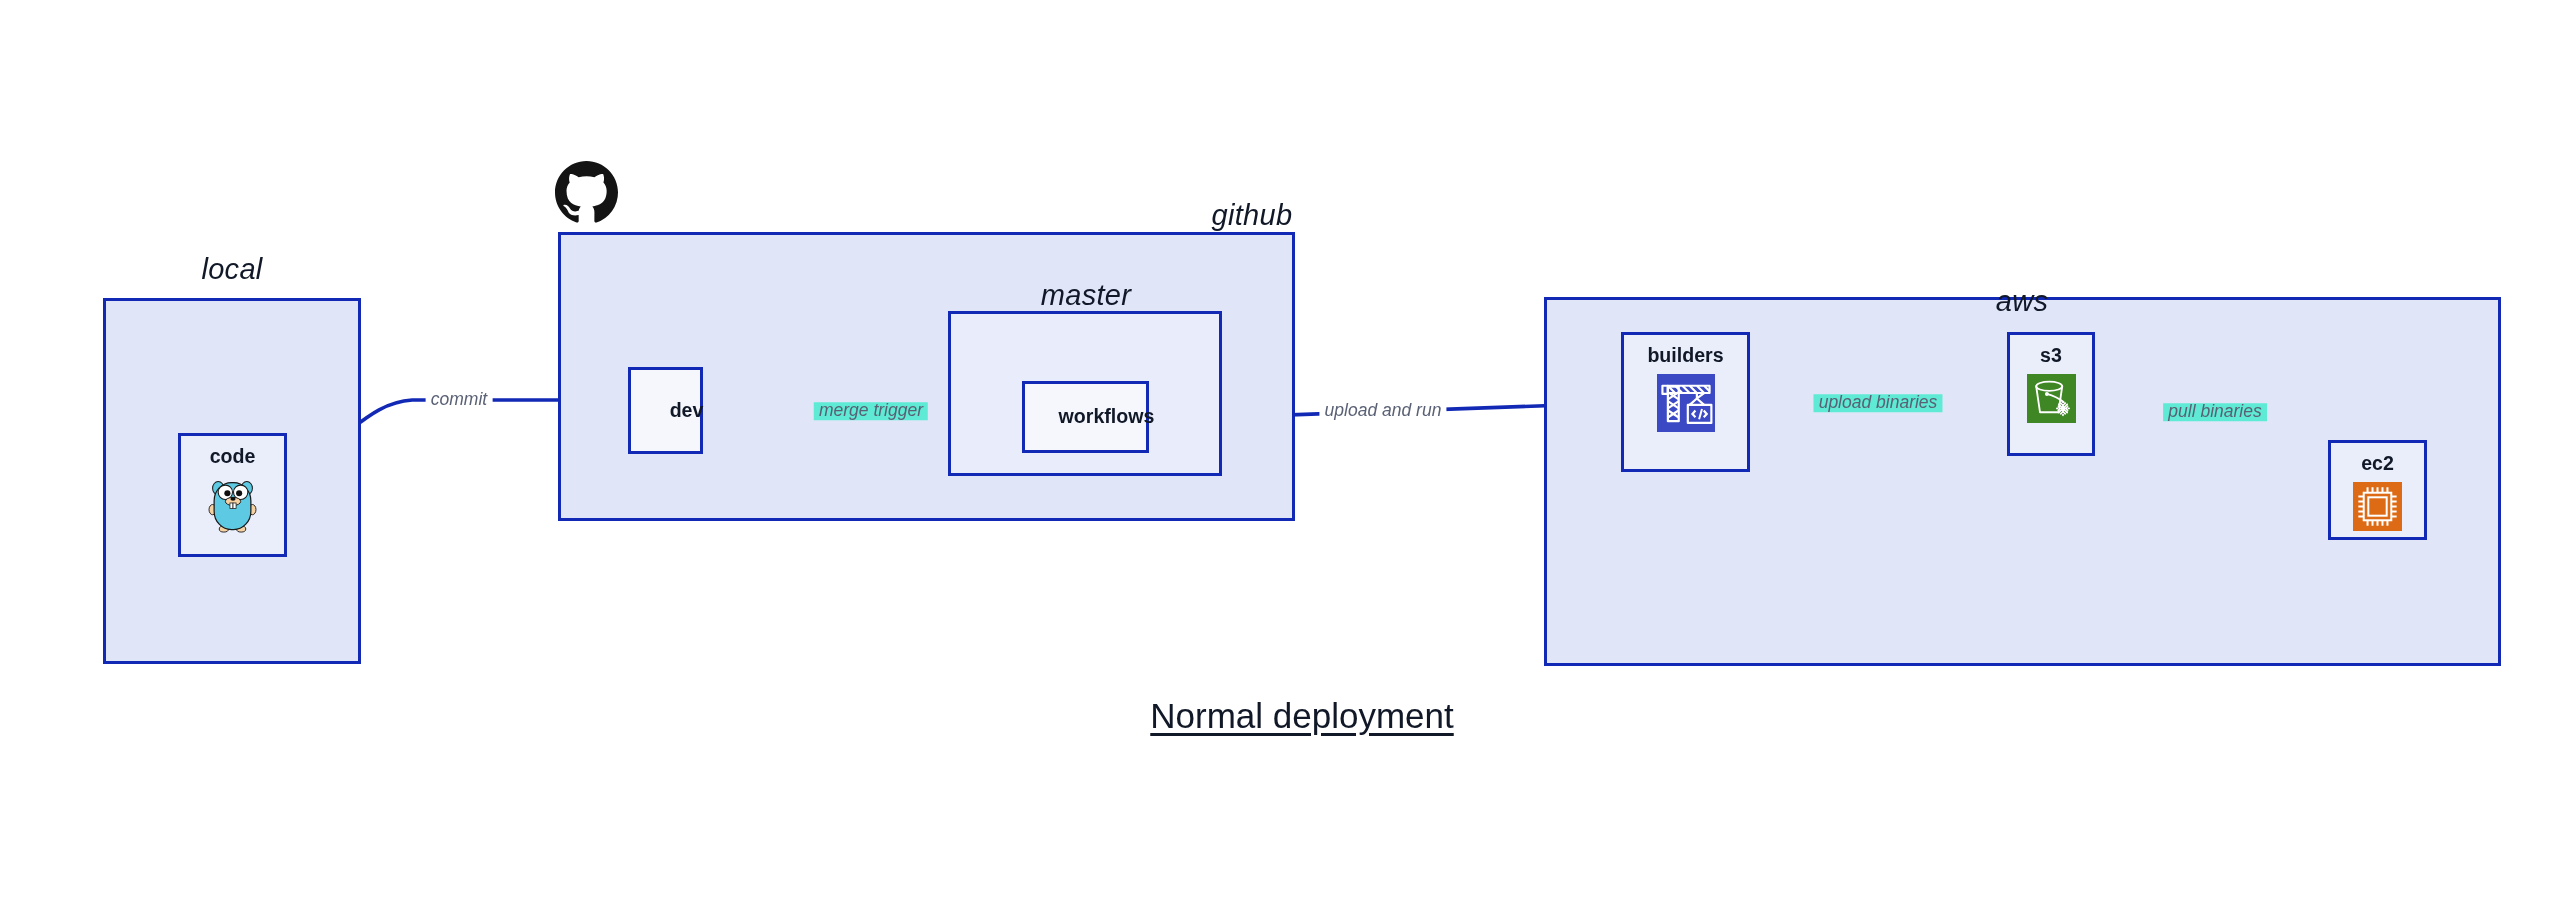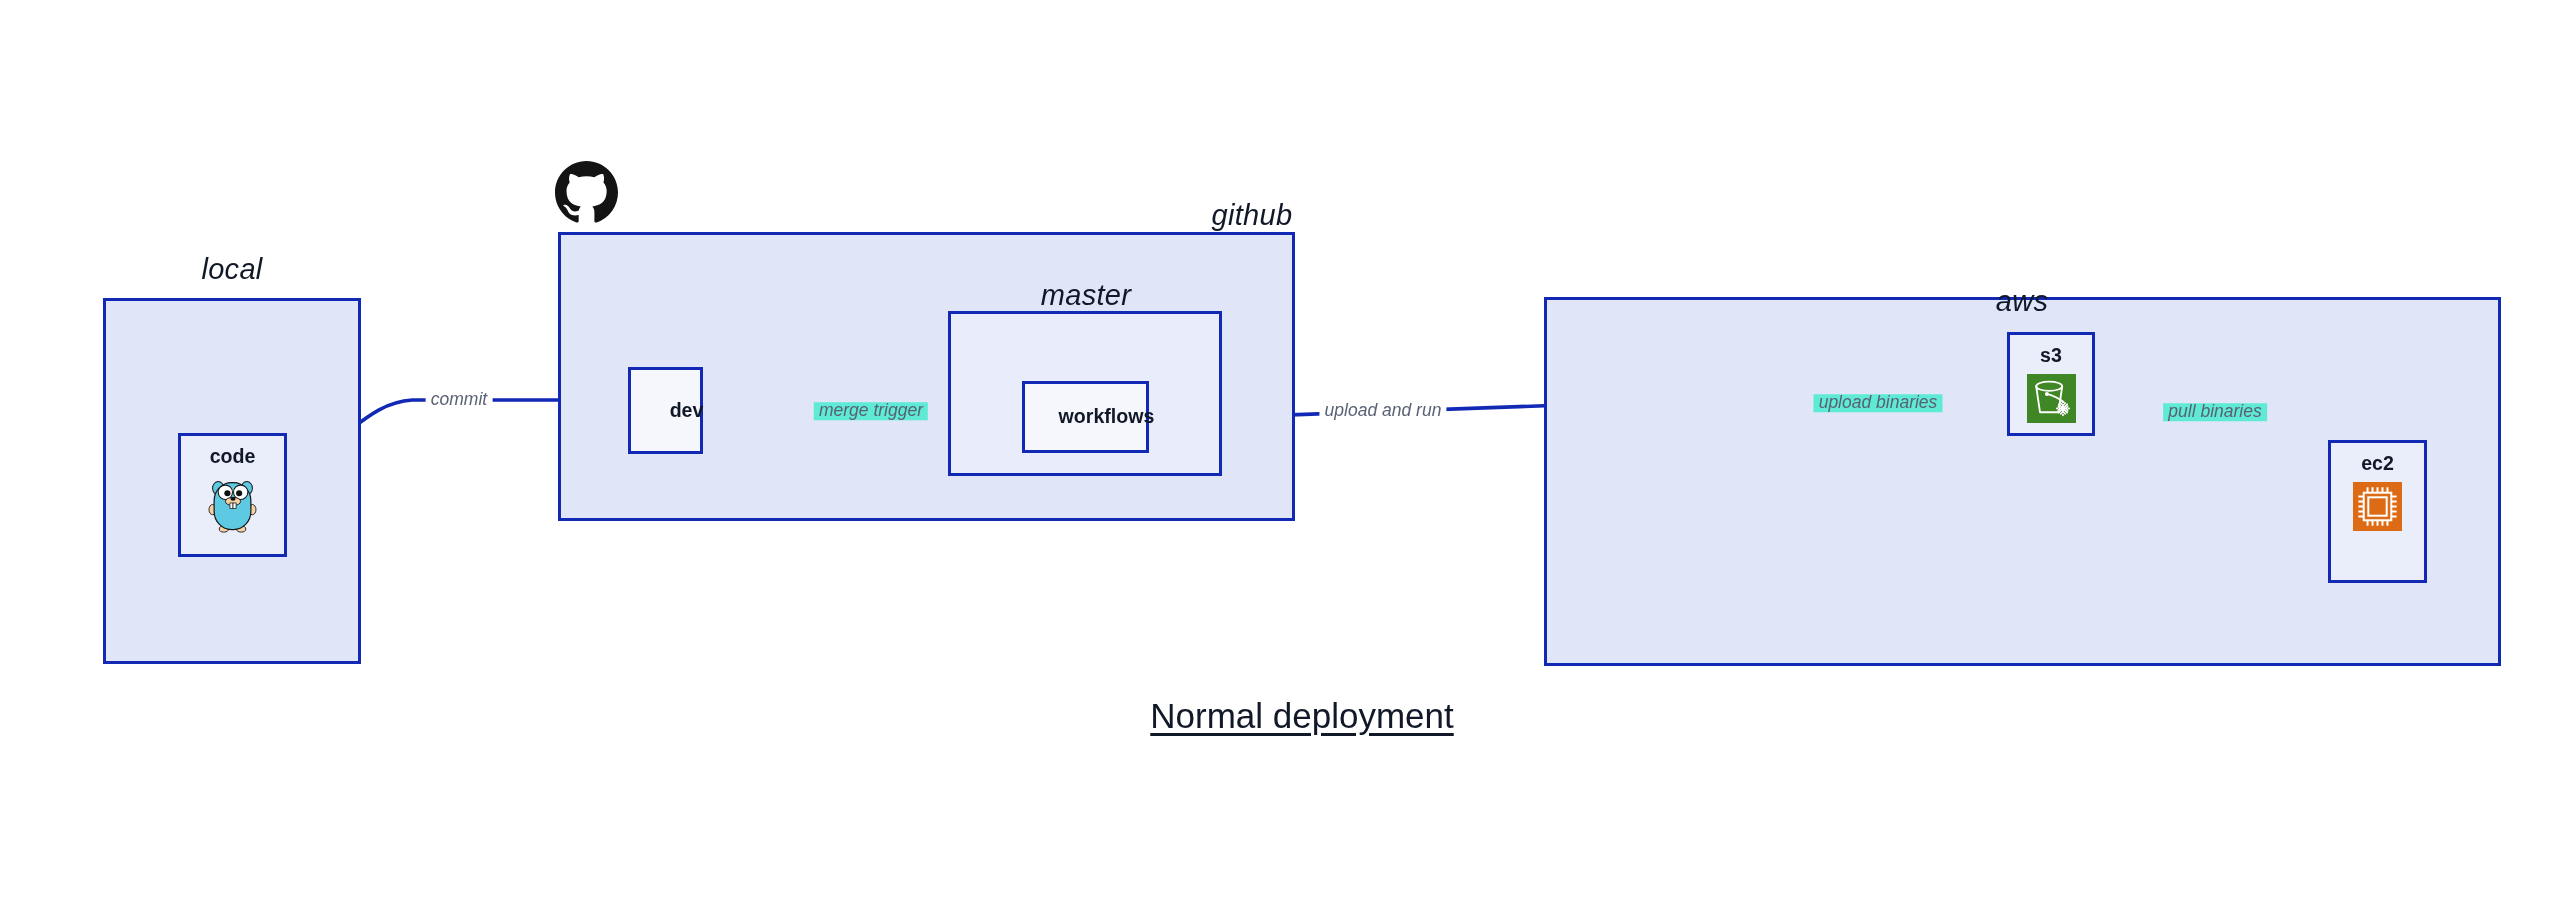--- a/index.html
+++ b/index.html
@@ -184,22 +184,50 @@
   <div class="group level2" style="left:948px; top:311px; width:274px; height:165px;"></div>
   <div class="group-label" style="left:1086px; top:281px;">master</div>
 
   <div class="node white centered" style="left:1022px; top:381px; width:127px; height:72px;">
     <span class="node-label">workflows</span>
   </div>
 
   <div class="group" style="left:1544px; top:297px; width:957px; height:369px;"></div>
   <div class="group-label" style="left:2022px; top:255px;margin-top:32px;">aws</div>
 
-
-  <div class="node" style="left:2007px; top:332px; width:88px; height:104px;">
+  <div class="node" style="left:1621px; top:332px; width:129px; height:140px;">
+    <span class="node-label">builders</span>
+    <span class="node-icon">
+      <svg width="58" height="58" viewBox="0 0 64 64" xmlns="http://www.w3.org/2000/svg">
+        <rect x="0" y="0" width="64" height="64" fill="#3b49c4"></rect>
+        <g fill="none" stroke="#ffffff" stroke-width="2.4" stroke-linejoin="round">
+
+          <rect x="12" y="14" width="12" height="38"></rect>
+          <path d="M12 20 L24 28 M24 20 L12 28 M12 30 L24 38 M24 30 L12 38 M12 40 L24 48 M24 40 L12 48"></path>
+
+          <rect x="6" y="13" width="6" height="9"></rect>
+
+          <path d="M12 13 L58 13 L58 21 L12 21 Z"></path>
+          <path d="M12 13 L20 21 M20 13 L28 21 M28 13 L36 21 M36 13 L44 21 M44 13 L52 21 M52 13 L58 19"></path>
+
+          <path d="M44 21 L44 27 M52 21 L44 27"></path>
+          <path d="M36 34 L44 27 L52 34"></path>
+
+          <rect x="34" y="34" width="26" height="20"></rect>
+        </g>
+        <g fill="#ffffff" stroke="none">
+          <path d="M41.5 39.5 L37.5 44 L41.5 48.5 L43.3 46.9 L40.8 44 L43.3 41.1 Z"></path>
+          <path d="M52.5 39.5 L56.5 44 L52.5 48.5 L50.7 46.9 L53.2 44 L50.7 41.1 Z"></path>
+          <path d="M48.6 38.4 L45.4 49.6 L47.5 50.2 L50.7 39 Z"></path>
+        </g>
+      </svg>
+    </span>
+  </div>
+
+  <div class="node" style="left:2007px; top:332px; width:88px; height:124px;">
     <span class="node-label">s3</span>
     <span class="node-icon">
       <svg width="49" height="49" viewBox="0 0 64 64" xmlns="http://www.w3.org/2000/svg">
         <rect x="0" y="0" width="64" height="64" fill="#3f8624"></rect>
         <g fill="none" stroke="#ffffff" stroke-width="2.4" stroke-linejoin="round" stroke-linecap="round">
 
           <path d="M12 16 L17 50 L41 50 L46 16"></path>
 
           <ellipse cx="29" cy="16" rx="17" ry="6"></ellipse>
 
@@ -209,21 +237,21 @@
 
         <g stroke="#ffffff" stroke-width="2.2" stroke-linecap="round">
           <path d="M47 36 L47 54 M39 45 L55 45 M41.5 39.5 L52.5 50.5 M52.5 39.5 L41.5 50.5"></path>
           <path d="M44 38 L47 40.5 L50 38 M44 52 L47 49.5 L50 52"></path>
           <path d="M41 42 L42.5 45 L41 48 M53 42 L51.5 45 L53 48"></path>
         </g>
       </svg>
     </span>
   </div>
 
-  <div class="node" style="left:2328px; top:440px; width:99px; height:143px;">
+  <div class="node" style="left:2328px; top:440px; width:99px; height:100px;">
     <span class="node-label">ec2</span>
     <span class="node-icon">
       <svg width="49" height="49" viewBox="0 0 64 64" xmlns="http://www.w3.org/2000/svg">
         <rect x="0" y="0" width="64" height="64" fill="#dd6b16"></rect>
         <g stroke="#ffffff" stroke-width="2.6" fill="none" stroke-linecap="butt">
 
           <path d="M19 7 L19 14 M25.5 7 L25.5 14 M32 7 L32 14 M38.5 7 L38.5 14 M45 7 L45 14"></path>
 
           <path d="M19 50 L19 57 M25.5 50 L25.5 57 M32 50 L32 57 M38.5 50 L38.5 57 M45 50 L45 57"></path>
 

